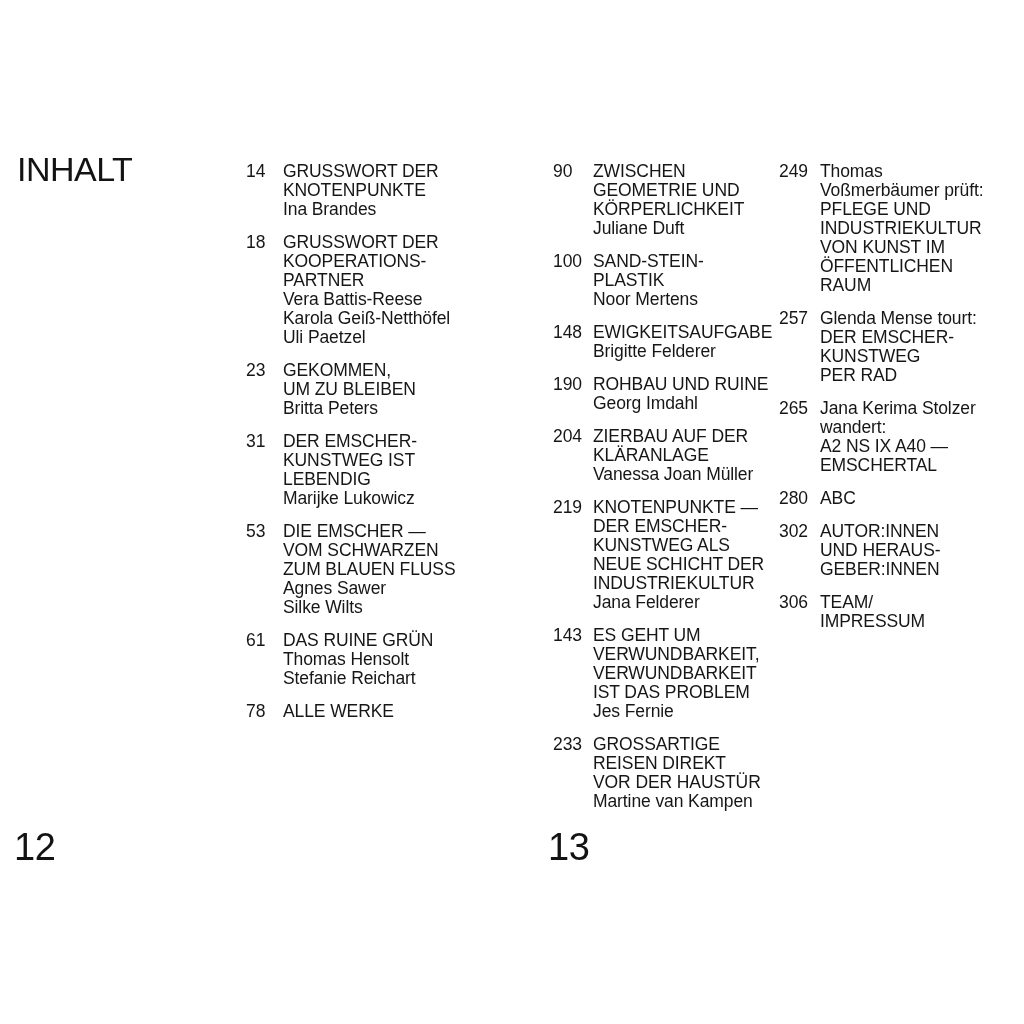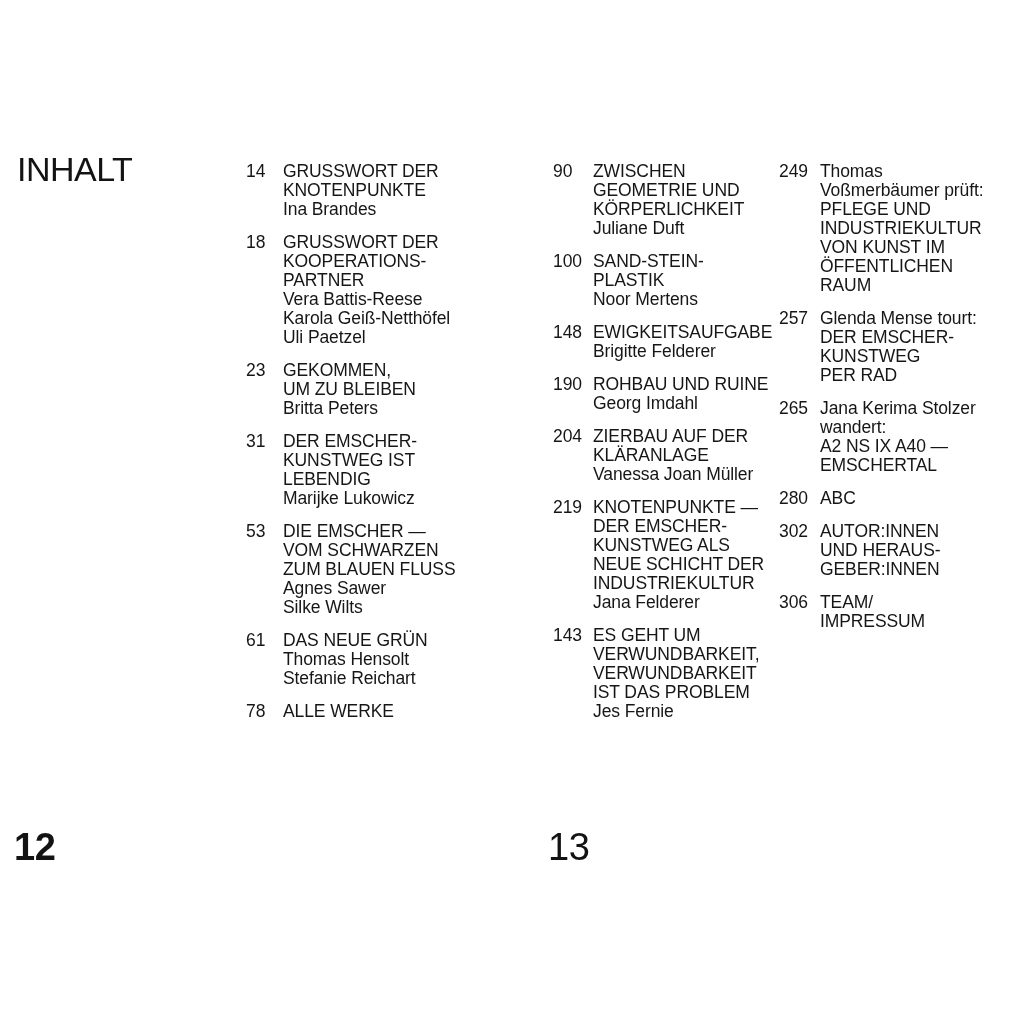--- a/index.html
+++ b/index.html
@@ -55,21 +55,21 @@
   .lines { flex: 1 1 auto; }
   .line { white-space: nowrap; }
 
   .folio {
     position: absolute;
     font-size: 38px;
     line-height: 1;
     letter-spacing: -0.5px;
     color: #131313;
   }
-  .folio-left  { left: 14px;  top: 828px; font-weight: bold; }
+  .folio-left  { left: 14px;  top: 828px; }
   .folio-right { left: 548px; top: 828px; }
 </style>
 </head>
 <body>
 
 <div class="sheet">
   <h1 class="page-title">INHALT</h1>
 
   <div class="col col-1">
       <div class="entry">
@@ -114,21 +114,21 @@
           <div class="line">DIE EMSCHER —</div>
           <div class="line">VOM SCHWARZEN</div>
           <div class="line">ZUM BLAUEN FLUSS</div>
           <div class="line">Agnes Sawer</div>
           <div class="line">Silke Wilts</div>
         </div>
       </div>
       <div class="entry">
         <div class="num">61</div>
         <div class="lines">
-          <div class="line">DAS NEUE GRÜN</div>
+          <div class="line">DAS RUINE GRÜN</div>
           <div class="line">Thomas Hensolt</div>
           <div class="line">Stefanie Reichart</div>
         </div>
       </div>
       <div class="entry">
         <div class="num">78</div>
         <div class="lines">
           <div class="line">ALLE WERKE</div>
         </div>
       </div>
@@ -185,20 +185,29 @@
         </div>
       </div>
       <div class="entry">
         <div class="num">143</div>
         <div class="lines">
           <div class="line">ES GEHT UM</div>
           <div class="line">VERWUNDBARKEIT,</div>
           <div class="line">VERWUNDBARKEIT</div>
           <div class="line">IST DAS PROBLEM</div>
           <div class="line">Jes Fernie</div>
+        </div>
+      </div>
+      <div class="entry">
+        <div class="num">233</div>
+        <div class="lines">
+          <div class="line">GROSSARTIGE</div>
+          <div class="line">REISEN DIREKT</div>
+          <div class="line">VOR DER HAUSTÜR</div>
+          <div class="line">Martine van Kampen</div>
         </div>
       </div>
     </div>
   <div class="col col-3">
       <div class="entry">
         <div class="num">249</div>
         <div class="lines">
           <div class="line">Thomas</div>
           <div class="line">Voßmerbäumer prüft:</div>
           <div class="line">PFLEGE UND</div>

